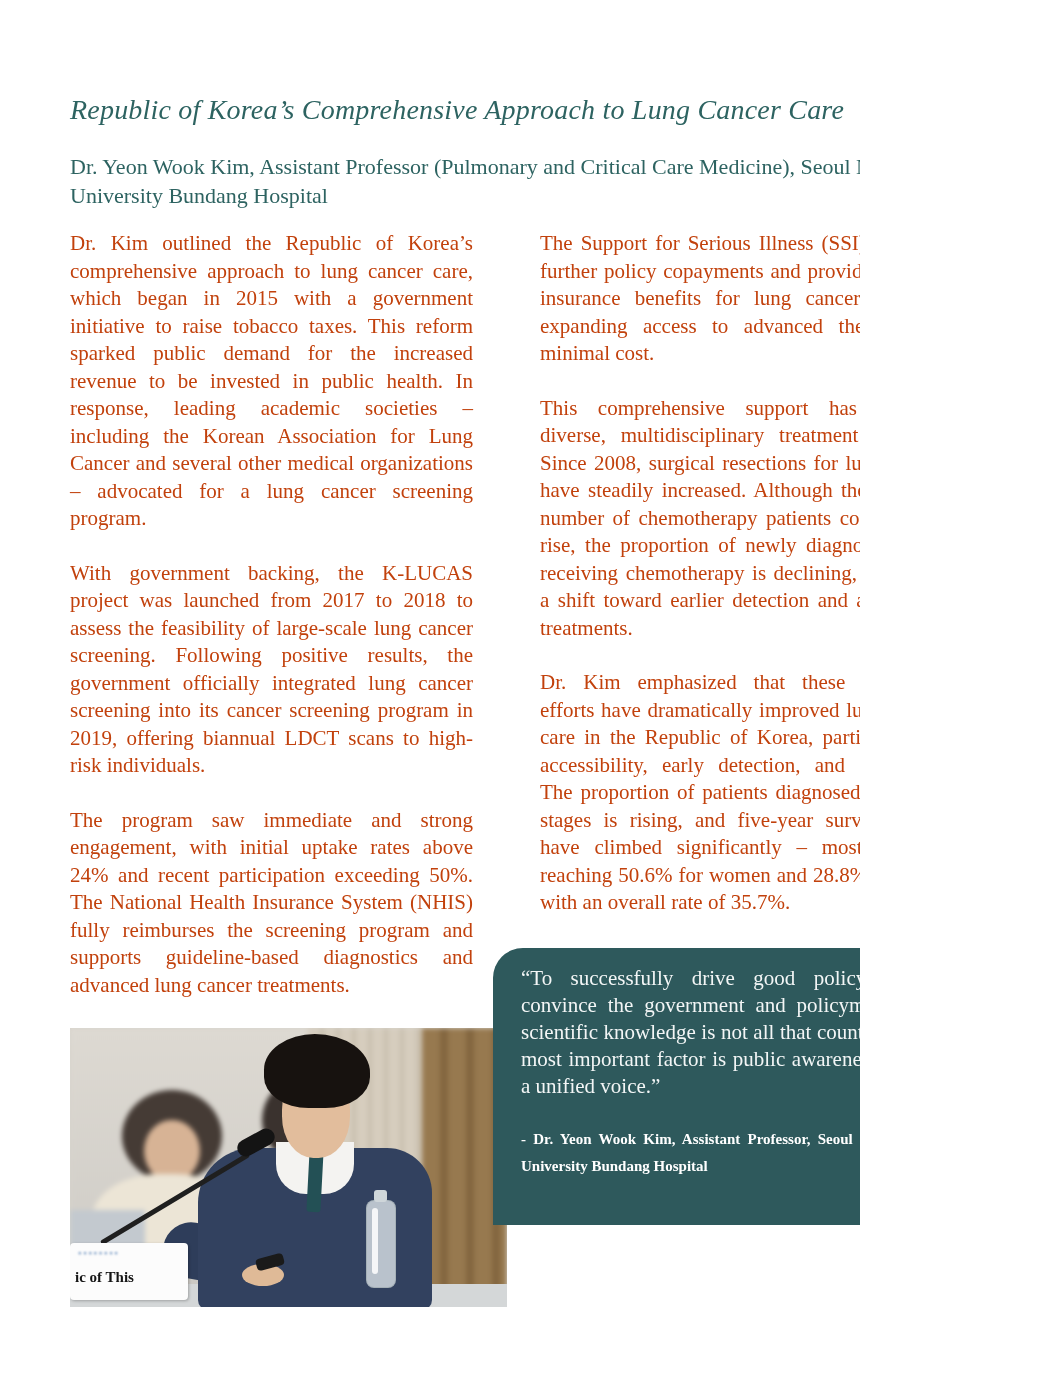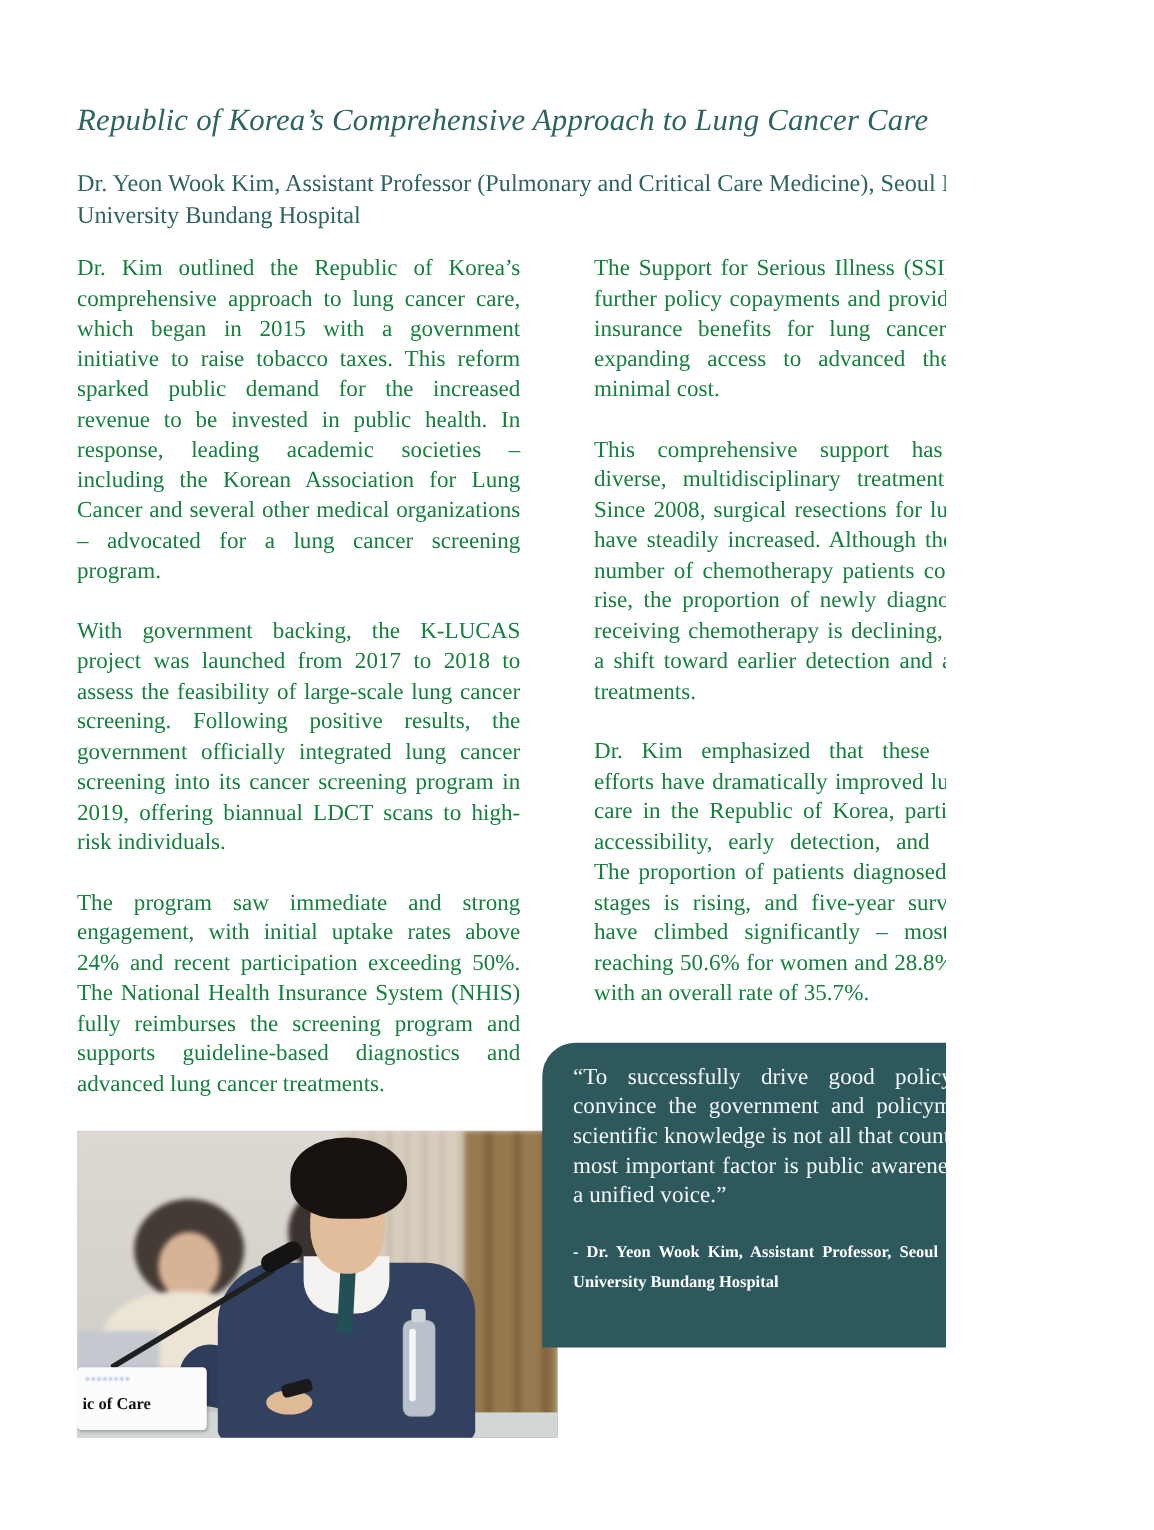--- a/index.html
+++ b/index.html
@@ -11,21 +11,21 @@
     position:absolute; left:70px; top:94px; width:900px;
     font-size:28px; font-style:italic; font-weight:400;
     color:#2d6361; letter-spacing:0.2px;
   }
   .subtitle {
     position:absolute; left:70px; top:152px; width:880px;
     font-size:22px; line-height:29px; color:#2d6361;
   }
   .col {
     position:absolute; top:230px; font-size:21px; line-height:27.5px;
-    text-align:justify; color:#15803d;
+    text-align:justify; color:#c2410c;
   }
   .col p { margin:0 0 27px 0; }
   .col-left  { left:70px;  width:403px; }
   .col-right { left:540px; width:405px; }
 
   
   .photo {
     position:absolute; left:70px; top:1028px; width:437px; height:279px;
     overflow:hidden; background:#d8d4cd; z-index:1;
   }
@@ -129,21 +129,21 @@
     <div class="s-hair"></div>
     <div class="s-hand"></div>
     <div class="clicker"></div>
     <div class="mic-arm"></div>
     <div class="mic-head"></div>
     <div class="bottle"></div>
     <div class="bottle-hl"></div>
     <div class="bottle-cap"></div>
     <div class="nameplate">
       <div class="np-logos">▪▪▪▪▪▪▪▪</div>
-      <div class="np-text">ic of Care</div>
+      <div class="np-text">ic of This</div>
     </div>
   </div>
 
   <div class="quote-box">
     <div class="quote-text">“To successfully drive good policy and convince the government and policymakers, scientific knowledge is not all that counts. The most important factor is public awareness and a unified voice.”</div>
     <div class="quote-attr">- Dr. Yeon Wook Kim, Assistant Professor, Seoul National University Bundang Hospital</div>
   </div>
 
   <div class="page-number">7</div>
 

